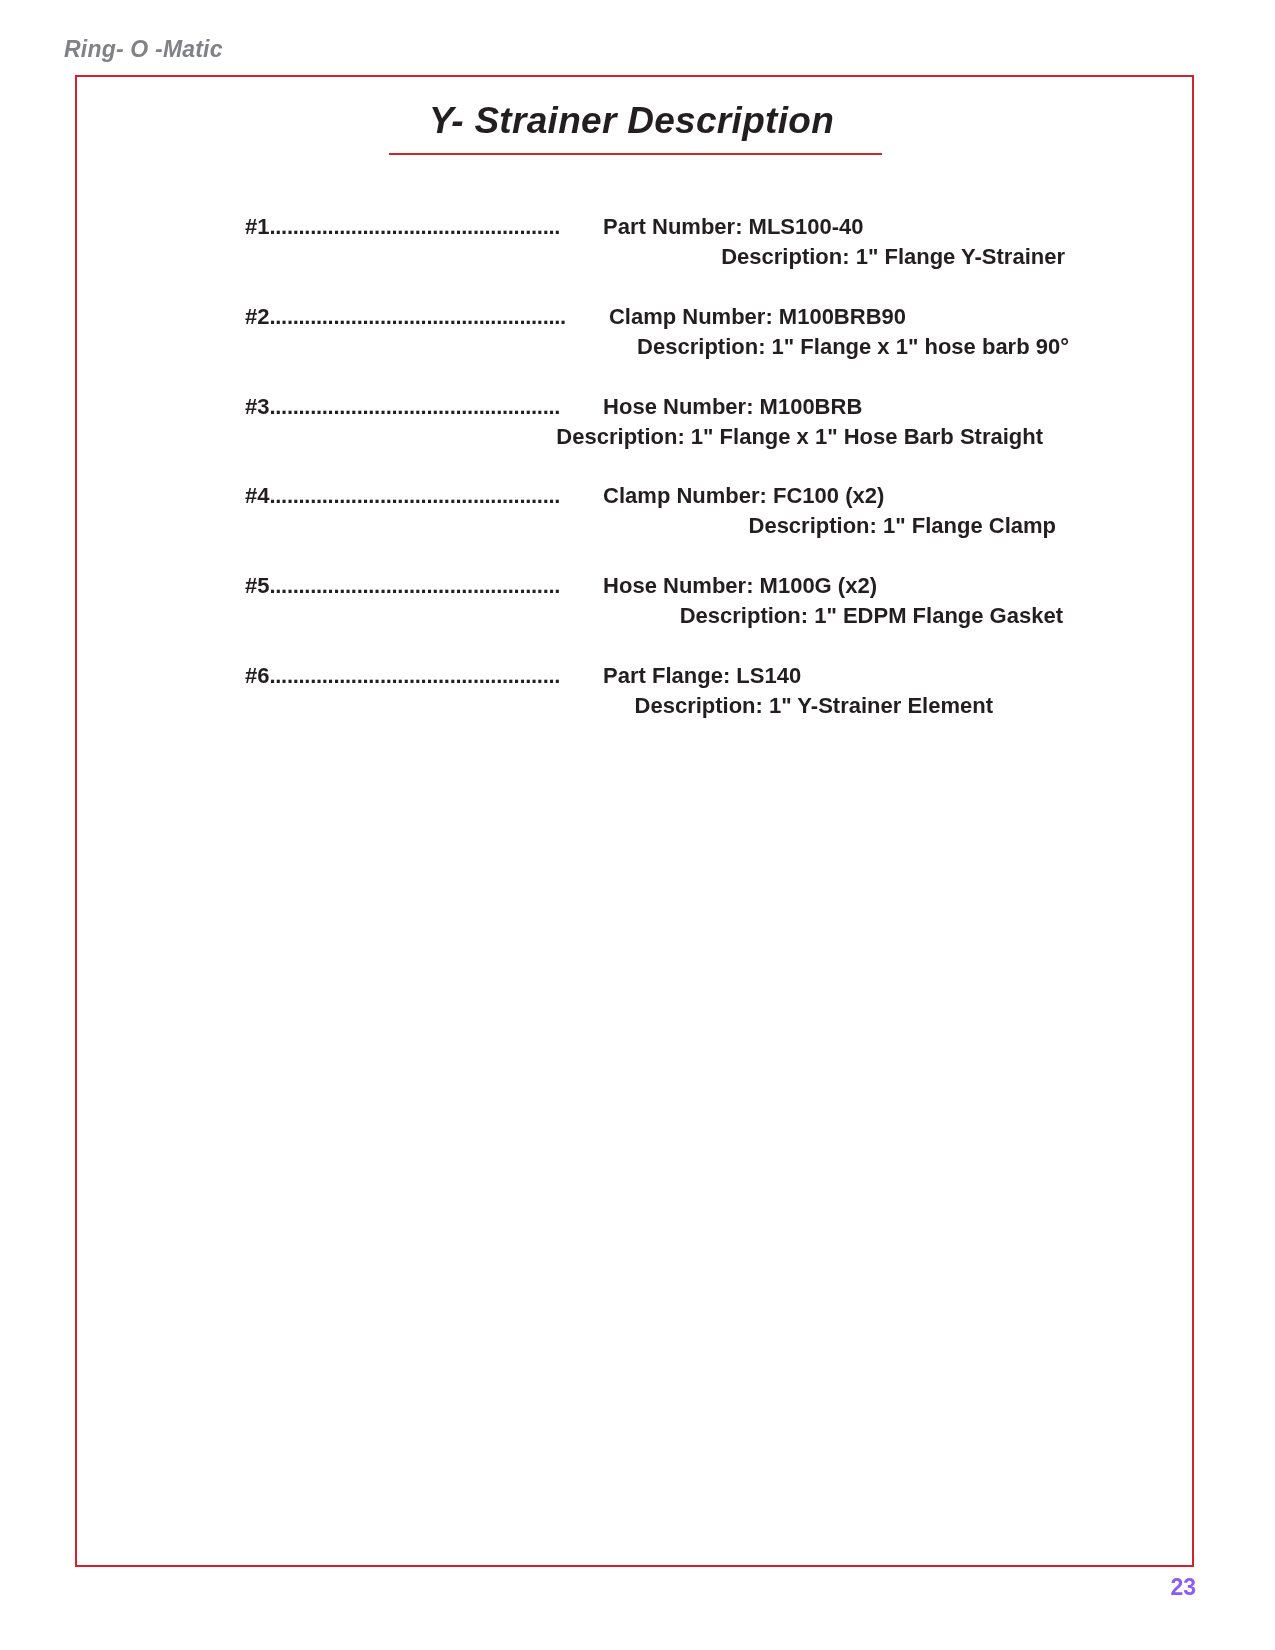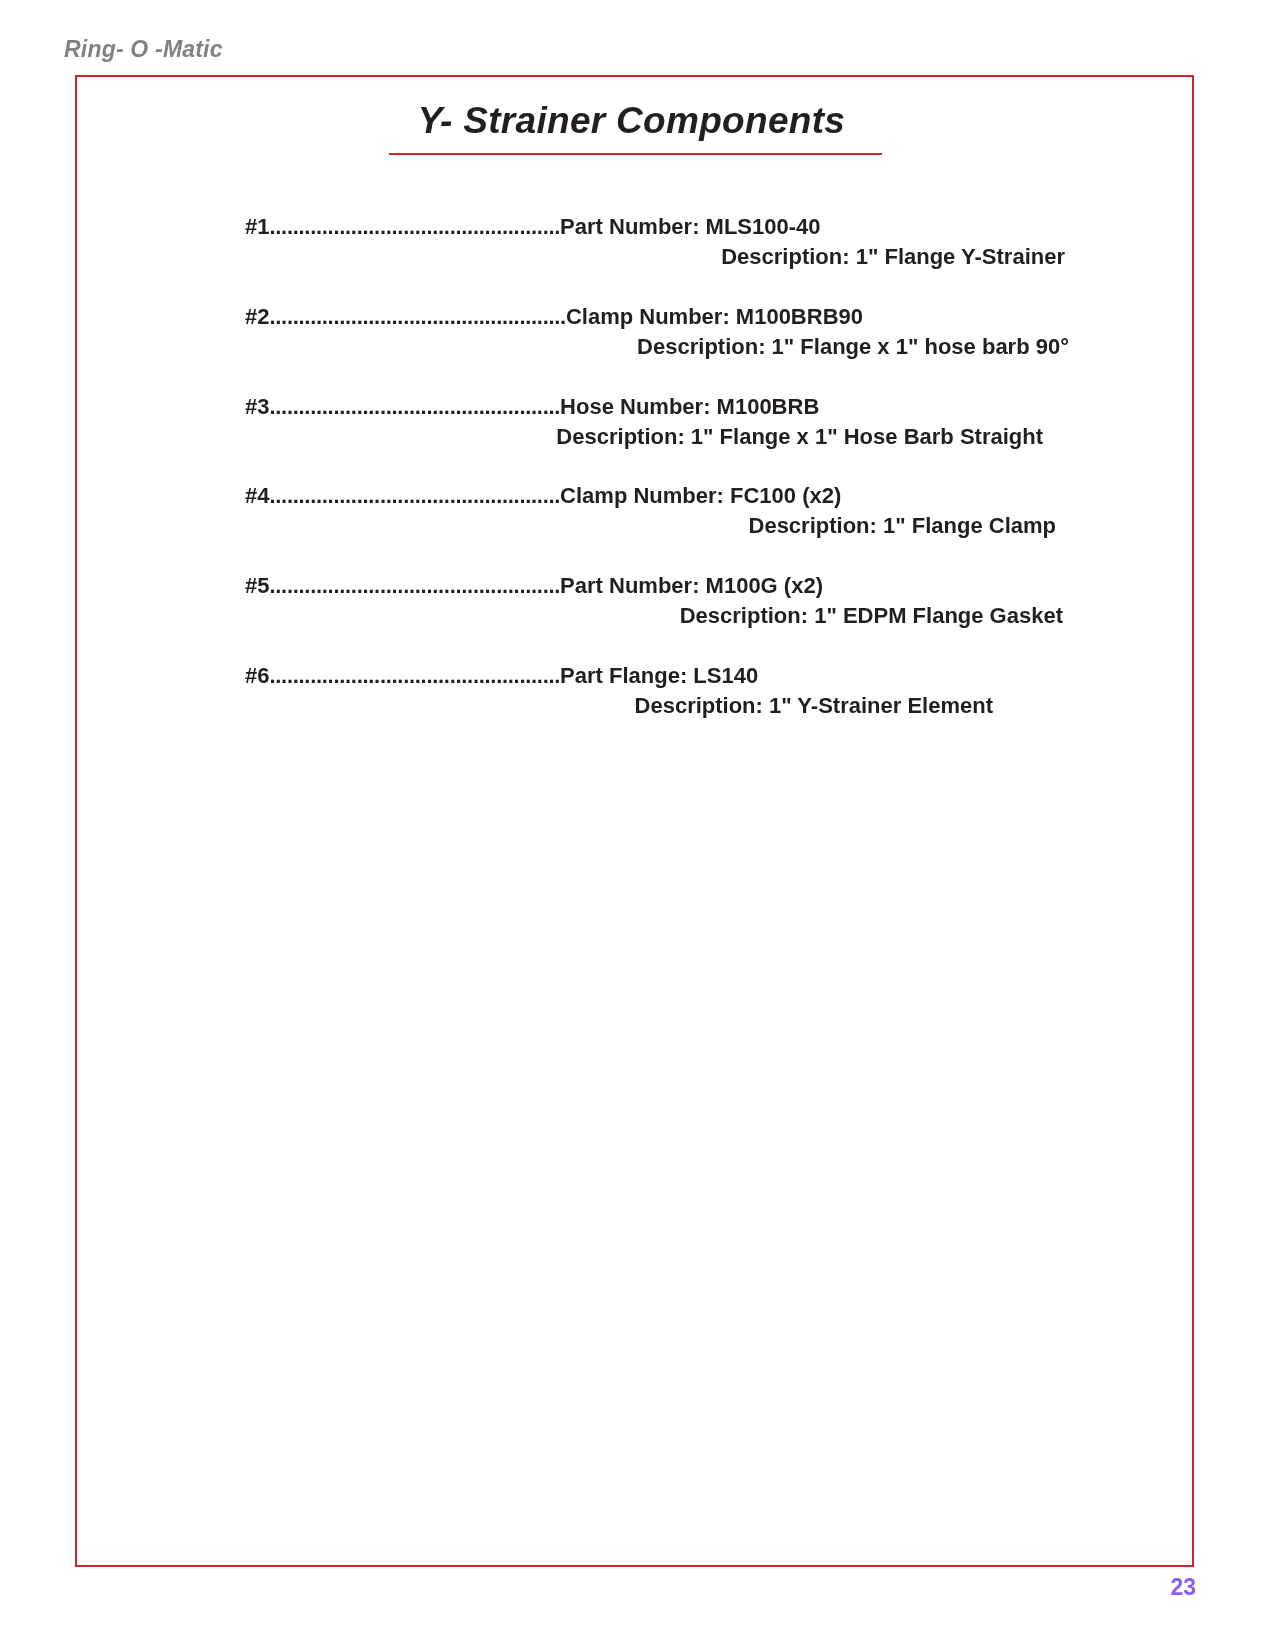--- a/index.html
+++ b/index.html
@@ -22,41 +22,41 @@
     position:absolute; left:389px; top:153px; width:493px; height:2px; background:#d2232a;
   }
   .row {
     position:absolute; left:245px; height:24px;
     font-family:"Liberation Sans", sans-serif; font-weight:bold;
     font-size:22px; color:#231f20; white-space:nowrap; line-height:24px;
     transform-origin:left center;
   }
   .num { display:inline-block; }
   .dots { display:inline-block; letter-spacing:-0.3px; }
-  .part { display:inline-block; }
+  .part { display:inline-block;margin-left:43px; }
   .desc {
     position:absolute; height:24px;
     font-family:"Liberation Sans", sans-serif; font-weight:bold;
     font-size:22px; color:#231f20; white-space:nowrap; line-height:24px;
     text-align:right;
   }
   .page-num {
     position:absolute; right:79px; top:1574px;
     font-family:"Liberation Sans", sans-serif; font-weight:bold;
     font-size:23px; color:#8b5cf6;
   }
 </style>
 </head>
 <body>
 
 <div class="header-brand">Ring- O -Matic</div>
 
 <div class="frame"></div>
 
-<div class="title">Y- Strainer Components</div>
+<div class="title">Y- Strainer Description</div>
 <div class="title-rule"></div>
 
 <div class="row" style="top:215px;">
   <span class="num">#1</span><span class="dots">..................................................</span><span class="part"> Part Number: MLS100-40</span>
 </div>
 <div class="desc" style="top:245px; right:210px;">Description: 1" Flange Y-Strainer</div>
 
 <div class="row" style="top:305px;">
   <span class="num">#2</span><span class="dots">...................................................</span><span class="part">Clamp Number: M100BRB90</span>
 </div>
@@ -66,21 +66,21 @@
   <span class="num">#3</span><span class="dots">..................................................</span><span class="part"> Hose Number: M100BRB</span>
 </div>
 <div class="desc" style="top:425px; right:232px;">Description: 1" Flange x 1" Hose Barb Straight</div>
 
 <div class="row" style="top:484px;">
   <span class="num">#4</span><span class="dots">..................................................</span><span class="part"> Clamp Number: FC100 (x2)</span>
 </div>
 <div class="desc" style="top:514px; right:219px;">Description: 1" Flange Clamp</div>
 
 <div class="row" style="top:574px;">
-  <span class="num">#5</span><span class="dots">..................................................</span><span class="part"> Part Number: M100G (x2)</span>
+  <span class="num">#5</span><span class="dots">..................................................</span><span class="part"> Hose Number: M100G (x2)</span>
 </div>
 <div class="desc" style="top:604px; right:212px;">Description: 1" EDPM Flange Gasket</div>
 
 <div class="row" style="top:664px;">
   <span class="num">#6</span><span class="dots">..................................................</span><span class="part"> Part Flange: LS140</span>
 </div>
 <div class="desc" style="top:694px; right:282px;">Description: 1" Y-Strainer Element</div>
 
 <div class="page-num">23</div>
 

